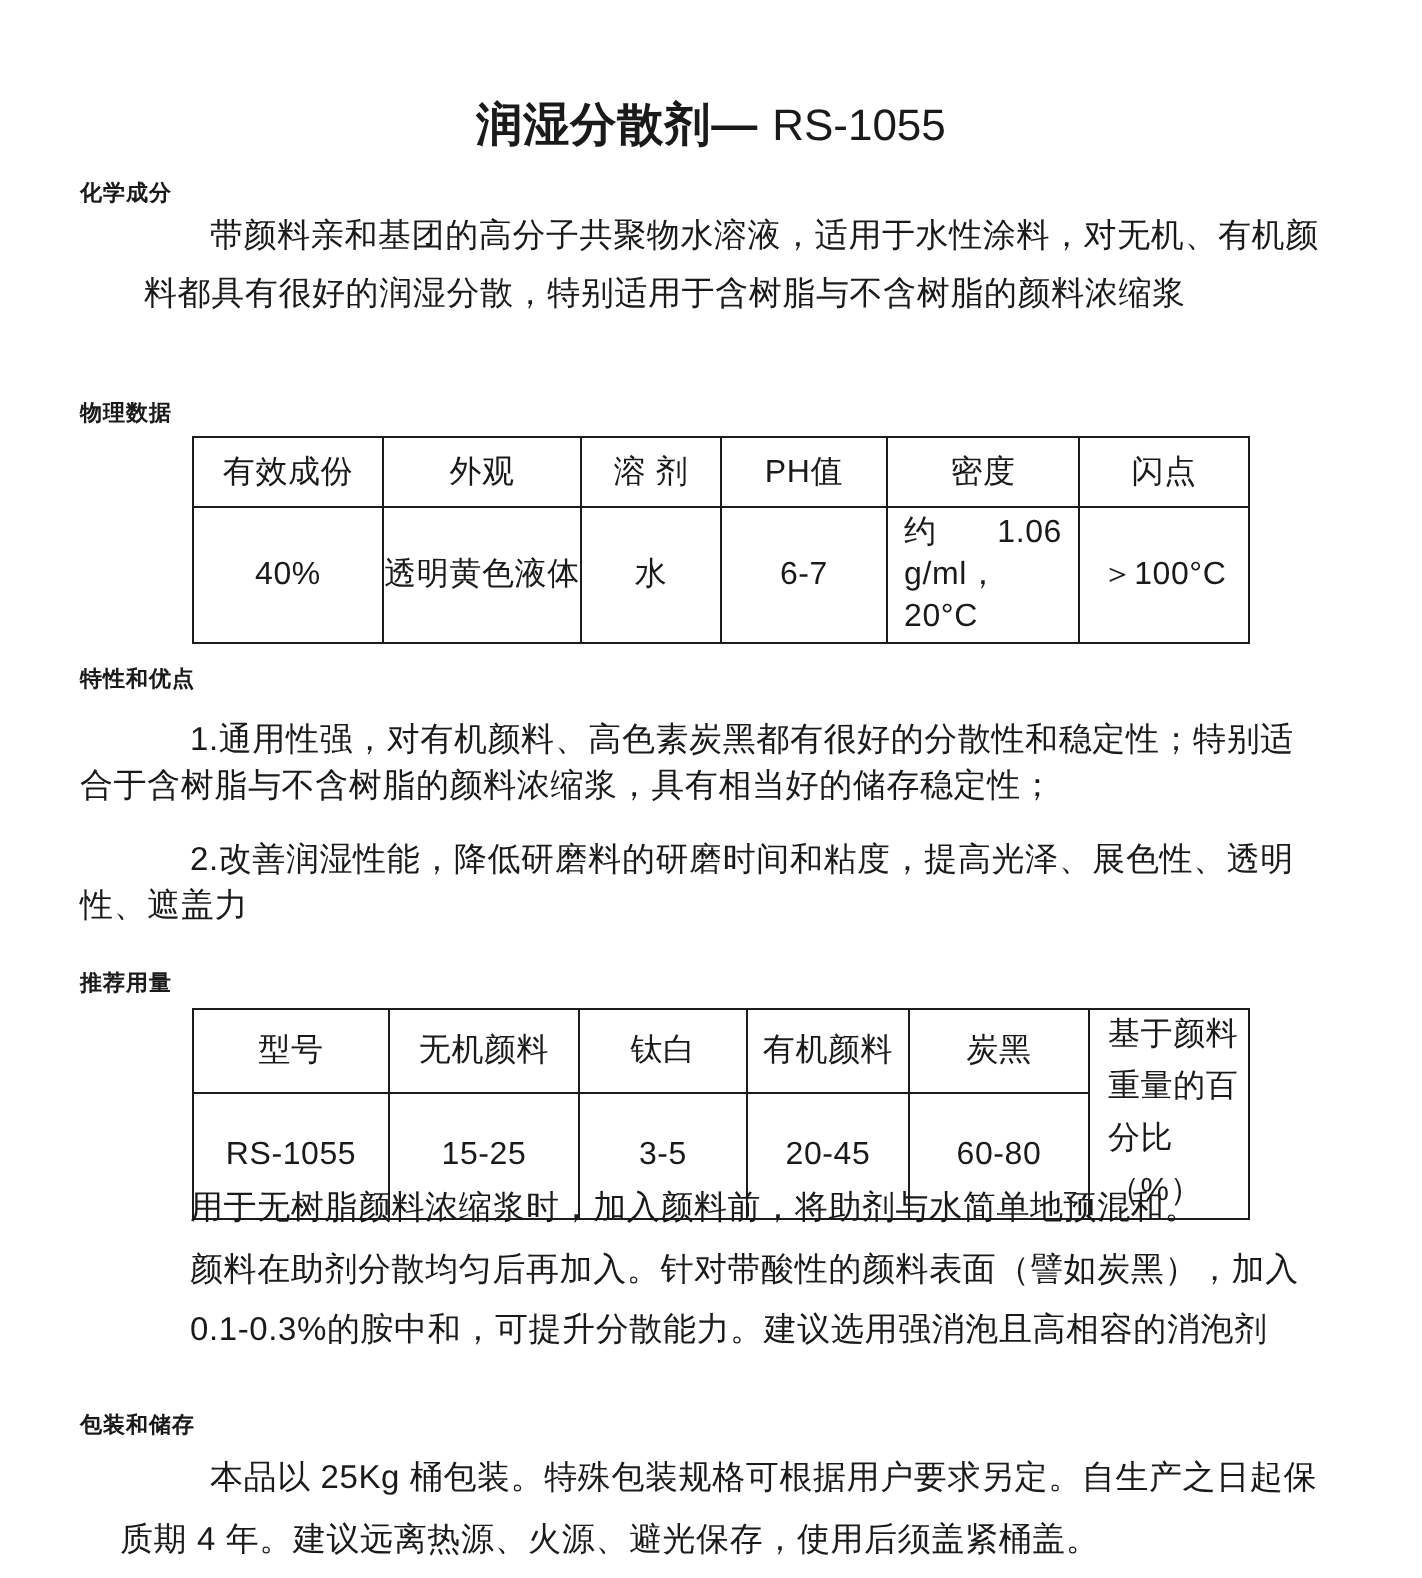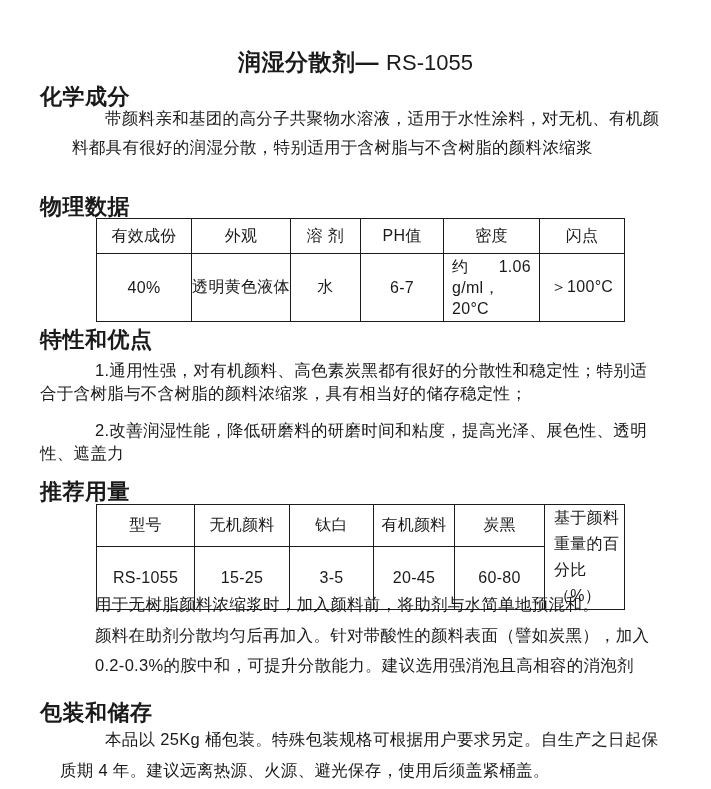--- a/index.html
+++ b/index.html
@@ -27,21 +27,21 @@
   }
   .doc-title .code {
     font-weight: 500;
     font-size: 22px;
     letter-spacing: 0;
     margin-left: 7px;
   }
   .sec-heading {
     position: absolute;
     left: 40px;
-    font-size: 22px;
+    font-size: 11px;
     font-weight: bold;
     line-height: 18px;
     letter-spacing: 0.5px;
     white-space: nowrap;
   }
   .para {
     position: absolute;
     font-size: 16.5px;
     letter-spacing: 0.3px;
     white-space: nowrap;
@@ -186,21 +186,21 @@
       <td>15-25</td>
       <td>3-5</td>
       <td>20-45</td>
       <td>60-80</td>
     </tr>
   </tbody>
     </table>
   <div class="para dosage-note">
     <div>用于无树脂颜料浓缩浆时，加入颜料前，将助剂与水简单地预混和。</div>
     <div>颜料在助剂分散均匀后再加入。针对带酸性的颜料表面（譬如炭黑），加入</div>
-    <div>0.2-0.3%的胺中和，可提升分散能力。建议选用强消泡且高相容的消泡剂</div>
+    <div>0.1-0.3%的胺中和，可提升分散能力。建议选用强消泡且高相容的消泡剂</div>
   </div>
 
   <div class="sec-heading" style="top:704px">包装和储存</div>
   <div class="para pack-para">
     <div class="l1">本品以 25Kg 桶包装。特殊包装规格可根据用户要求另定。自生产之日起保</div>
     <div class="l2">质期 4 年。建议远离热源、火源、避光保存，使用后须盖紧桶盖。</div>
   </div>
 
 </div>
 

